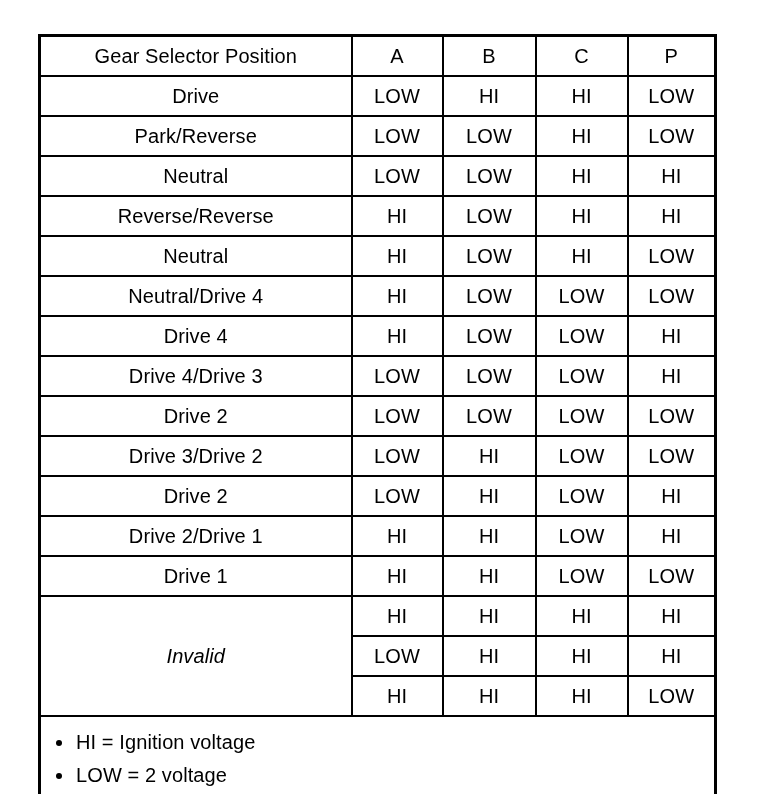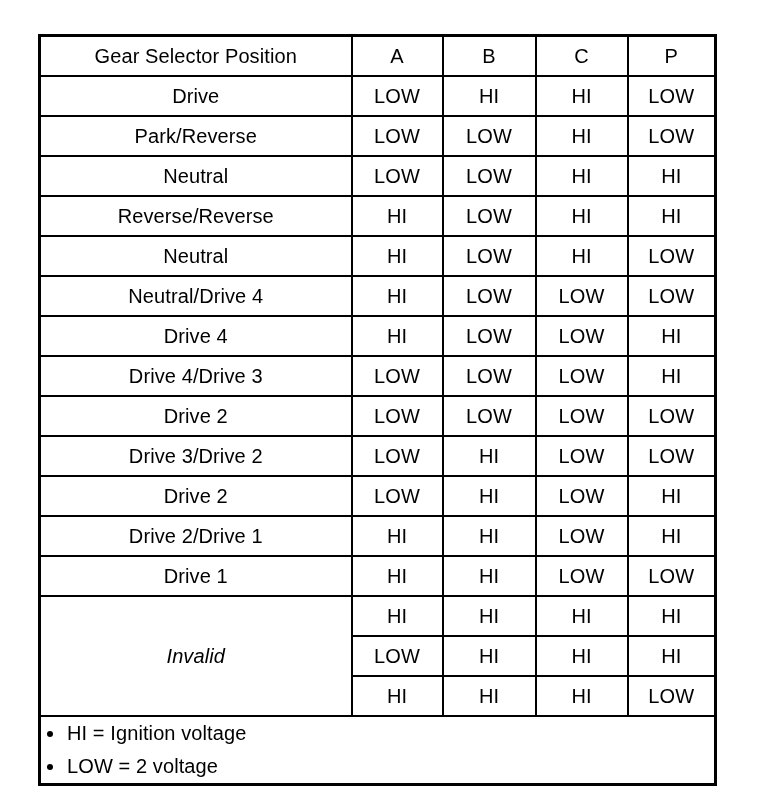--- a/index.html
+++ b/index.html
@@ -82,21 +82,21 @@
 
   td.footnote-cell {
     text-align: left;
     vertical-align: middle;
     height: 72px;
     padding: 6px 0 8px 18px;
   }
 
   ul.footnotes {
     list-style: none;
-    margin: 0;
+    margin: 9px;
     padding: 0;
   }
   ul.footnotes li {
     position: relative;
     padding-left: 26px;
     font-size: 20px;
     line-height: 1.65;
     text-align: left;
   }
   ul.footnotes li .bullet-dot {

